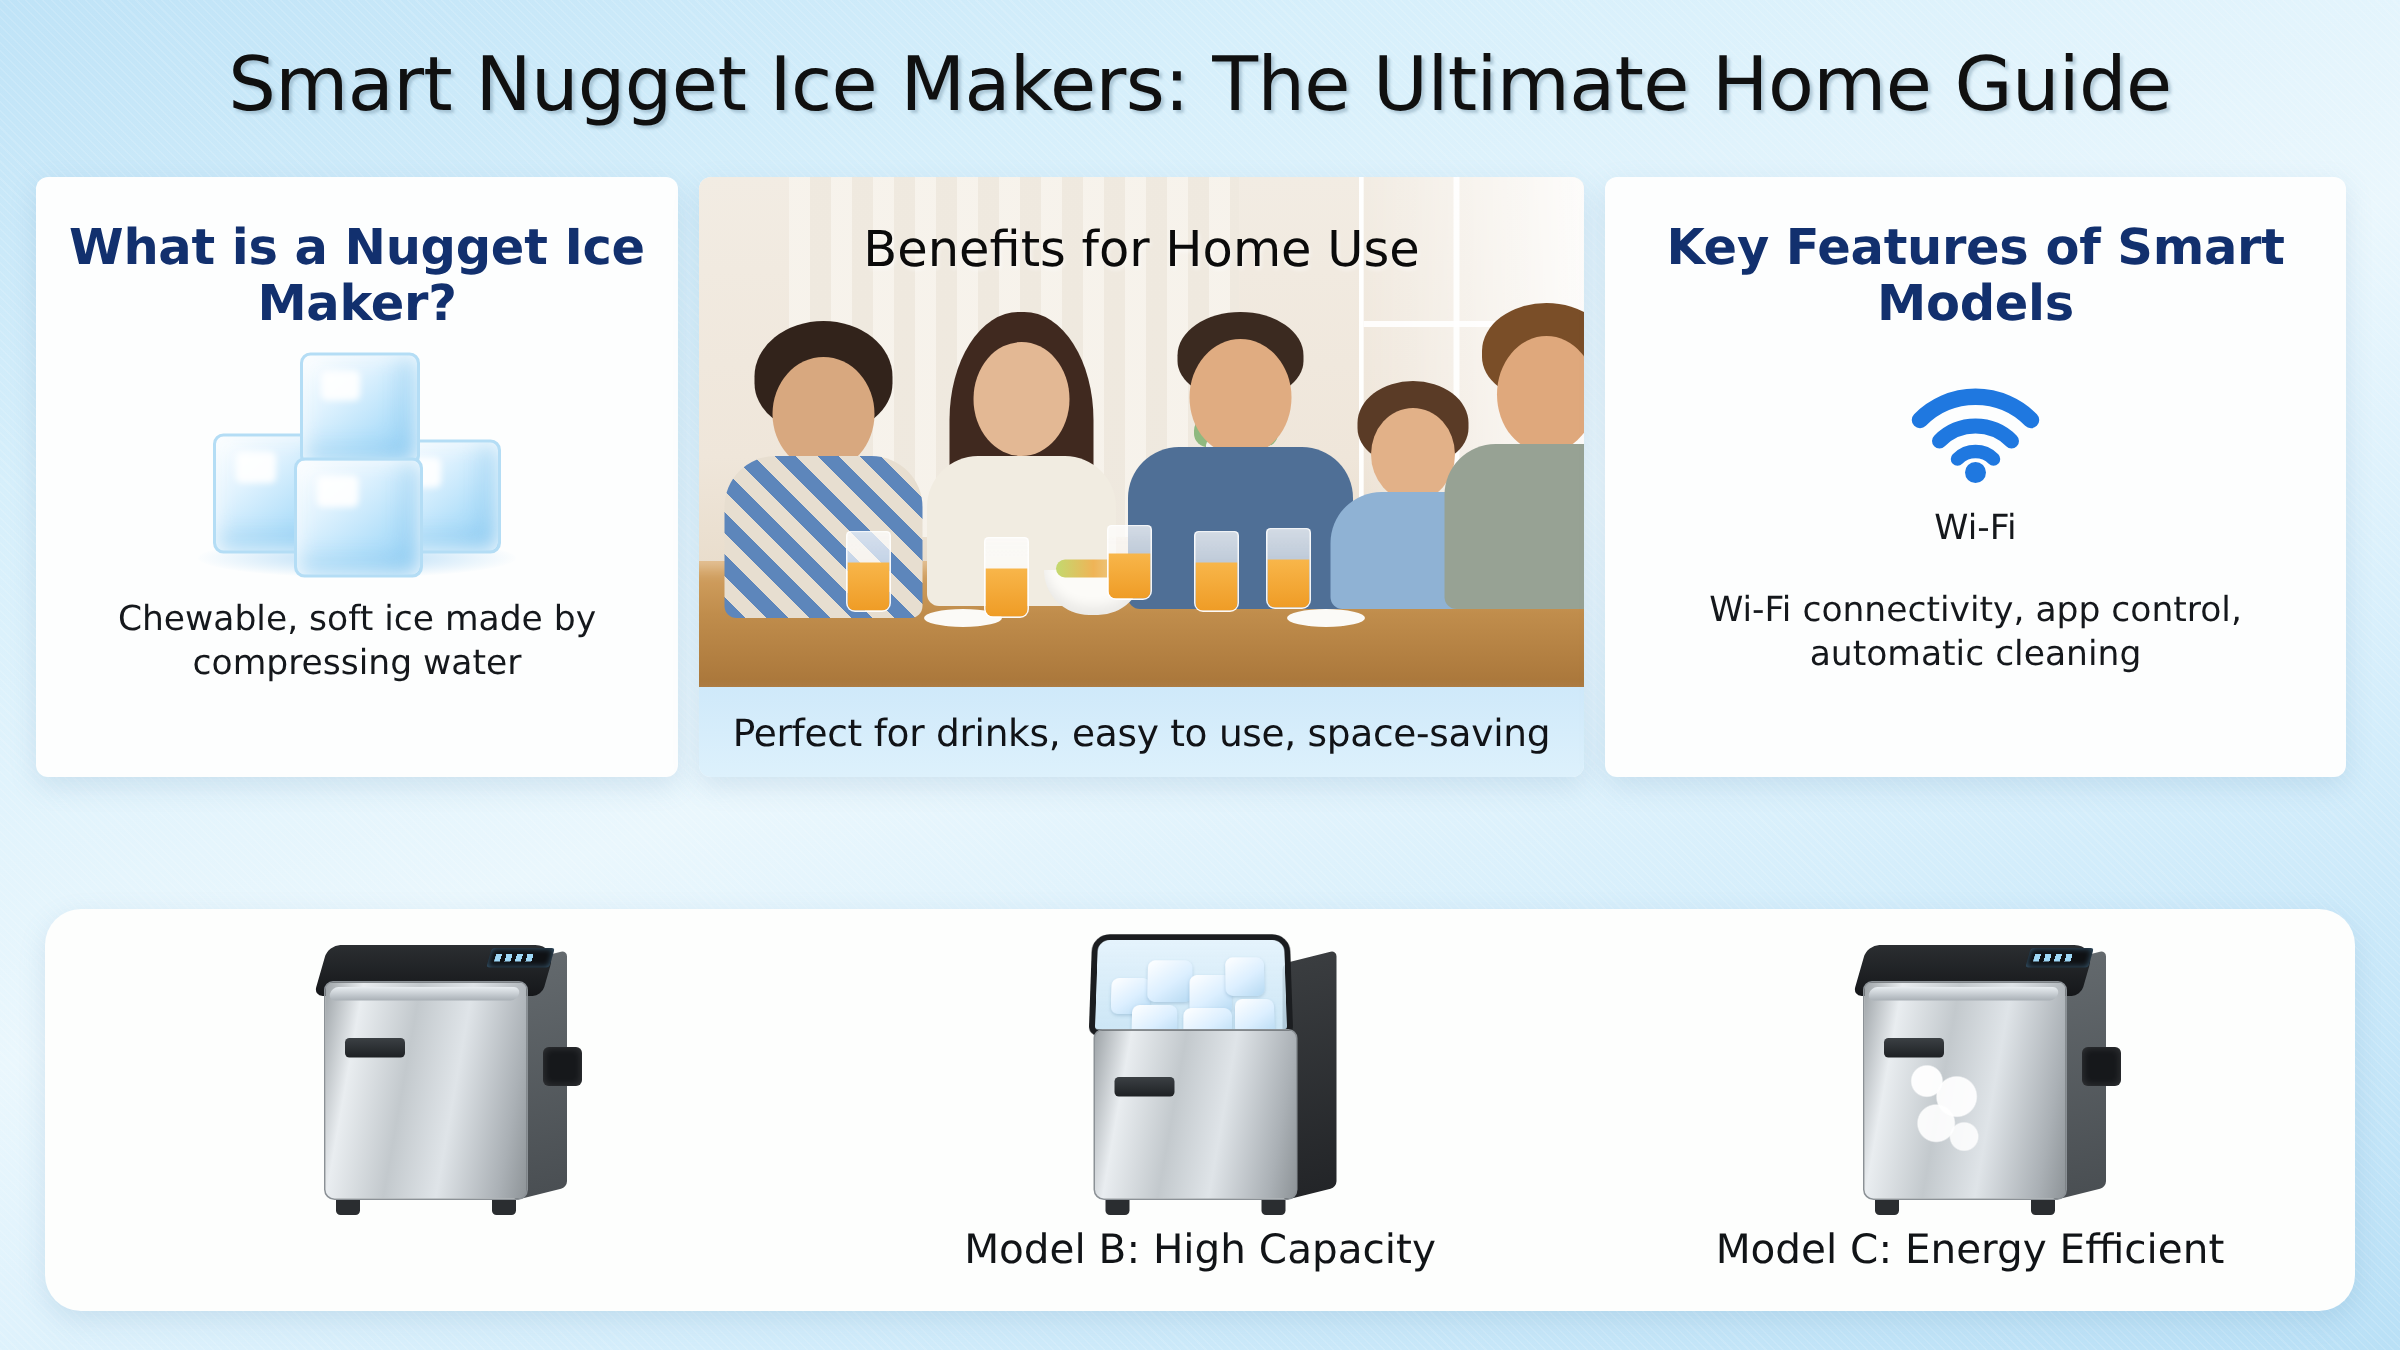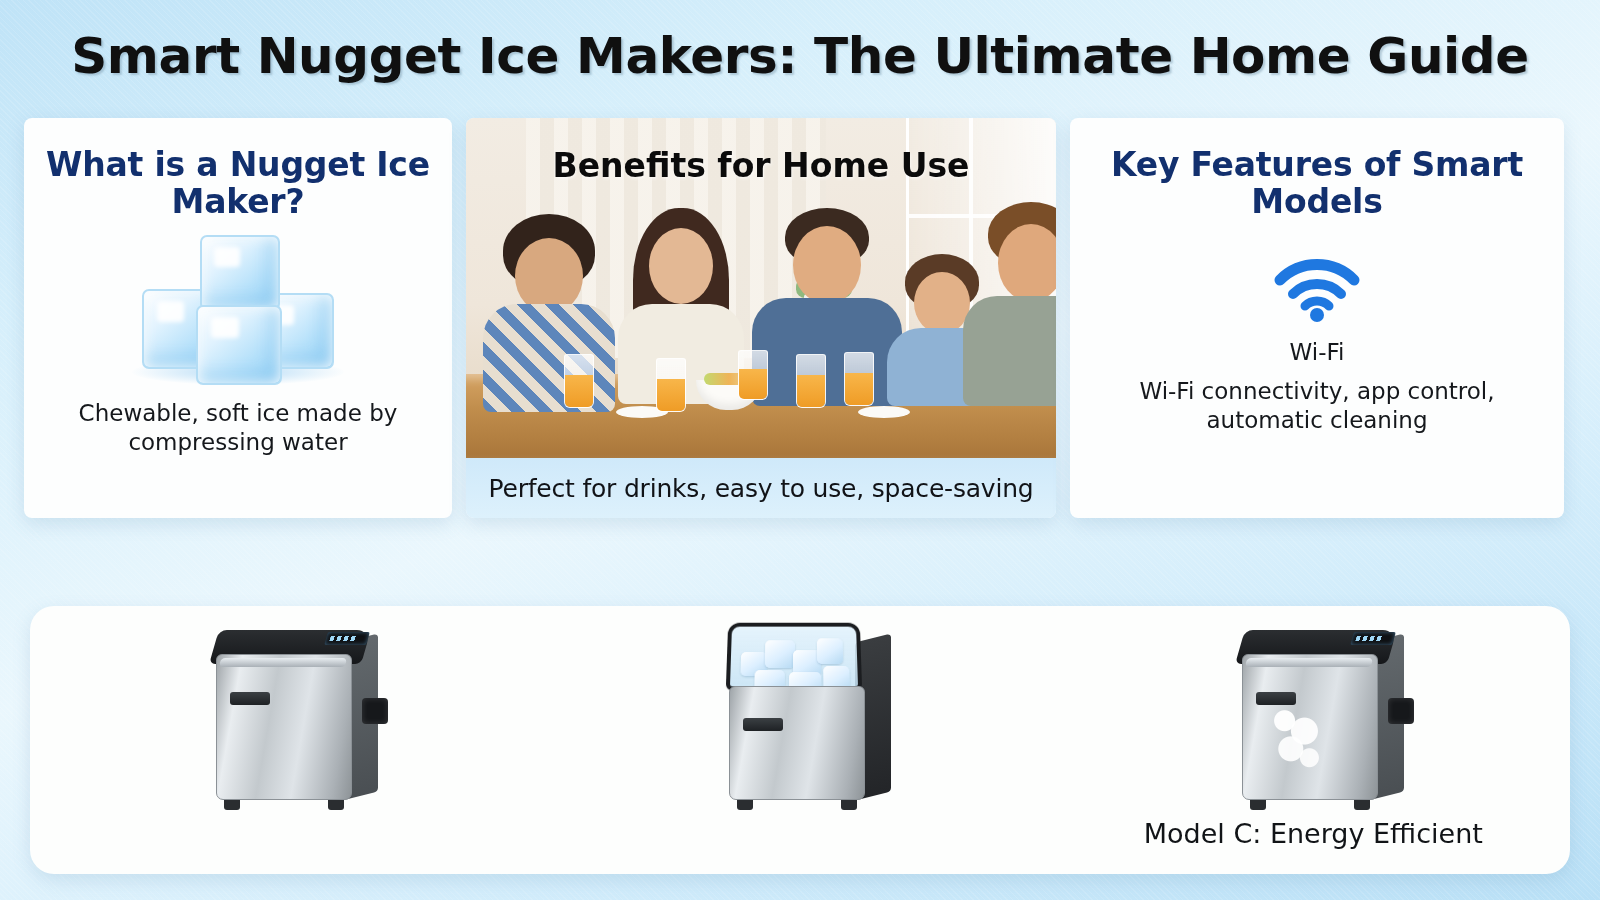--- a/index.html
+++ b/index.html
@@ -42,21 +42,21 @@
     left: 0; top: 0;
     width: 1600px;
     height: 112px;
     display: flex;
     align-items: center;
     justify-content: center;
     z-index: 3;
   }
   .header-title {
     font-size: 50px;
-    font-weight: 700;
+    font-weight: 400;
     color: #101010;
     letter-spacing: -0.4px;
     text-shadow: 2px 2px 2px rgba(120,150,170,0.45);
     white-space: nowrap;
   }
 
   
   .cards-row {
     position: absolute;
     left: 24px;
@@ -140,21 +140,21 @@
     width: 100%;
     height: 340px;
     overflow: hidden;
     background: linear-gradient(180deg, #f2ece3 0%, #efe6da 55%, #e2d3bd 100%);
   }
   .photo-overlay-title {
     position: absolute;
     top: 28px; left: 0; right: 0;
     text-align: center;
     font-size: 33px;
-    font-weight: 700;
+    font-weight: 400;
     color: #0b0b0b;
     text-shadow: 1px 2px 3px rgba(255,255,255,0.55);
     z-index: 6;
   }
   
   .scene { position: absolute; inset: 0; }
   .wall-window {
     position: absolute; right: 0; top: 0; width: 150px; height: 236px;
     background:
       linear-gradient(90deg, rgba(255,255,255,0.0) 0%, rgba(255,255,255,0.85) 100%);
@@ -289,21 +289,21 @@
   .feature-icon {
     height: 96px;
     display: flex; align-items: center; justify-content: center;
   }
   .feature-label {
     font-size: 23px;
     color: #15181c;
     margin-top: 2px;
     white-space: nowrap;
   }
-  .card-3 .card-body-text { margin-top: 12px; }
+  .card-3 .card-body-text { margin-top: 28px; }
 
   
   .section-heading {
     position: absolute;
     left: 0; right: 0;
     top: 536px;
     text-align: center;
     font-size: 36px;
     font-weight: 700;
     color: #0d0d0d;
@@ -571,20 +571,21 @@
           <div class="chunk" style="left:62px;top:24px;width:28px;height:26px;"></div>
           <div class="chunk" style="left:86px;top:12px;width:26px;height:26px;"></div>
           <div class="chunk" style="left:24px;top:44px;width:30px;height:22px;"></div>
           <div class="chunk" style="left:58px;top:46px;width:32px;height:22px;"></div>
           <div class="chunk" style="left:92px;top:40px;width:26px;height:24px;"></div>
         </div>
         <div class="m-body" style="top:72px;height:114px;"></div>
         <div class="m-badge" style="top:104px;"></div>
         <div class="m-feet"></div>
       </div>
+      <div class="product-label">Model B: High Capacity</div>
     </div>
 
     <div class="product">
       <div class="machine">
         <div class="m-side"></div>
         <div class="m-top"></div>
         <div class="m-display"></div>
         <div class="m-body"></div>
         <div class="m-lid-strip"></div>
         <div class="m-badge"></div>

